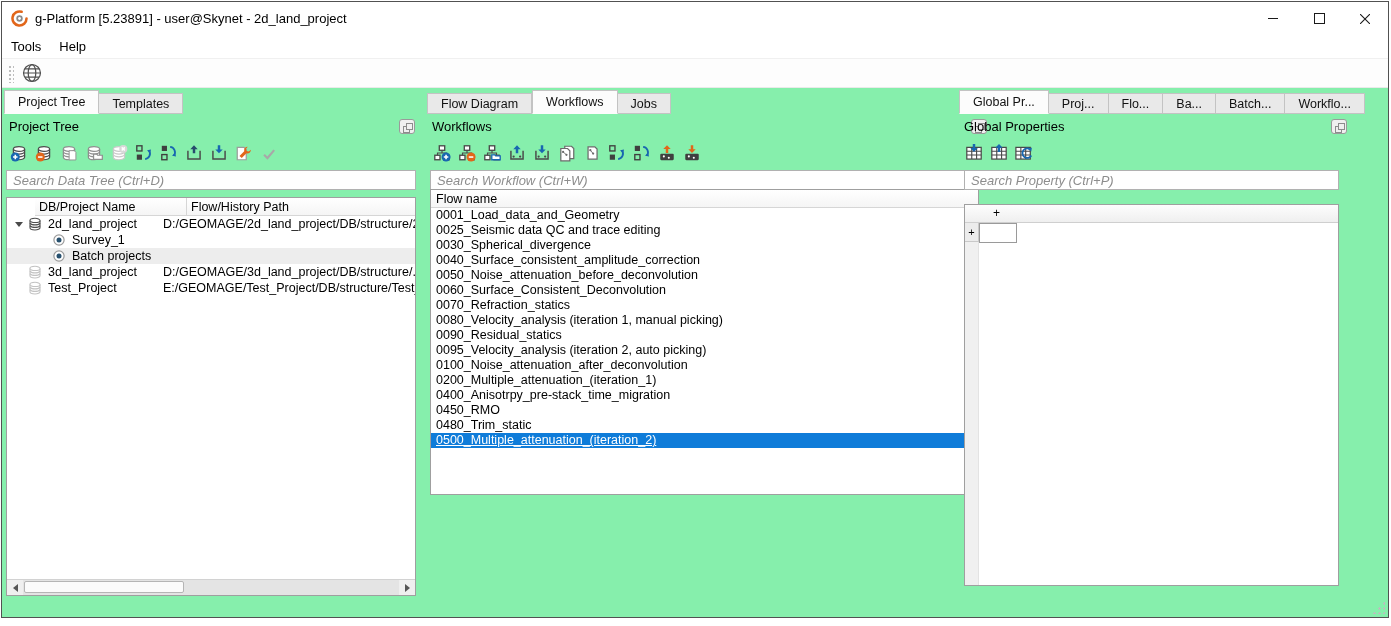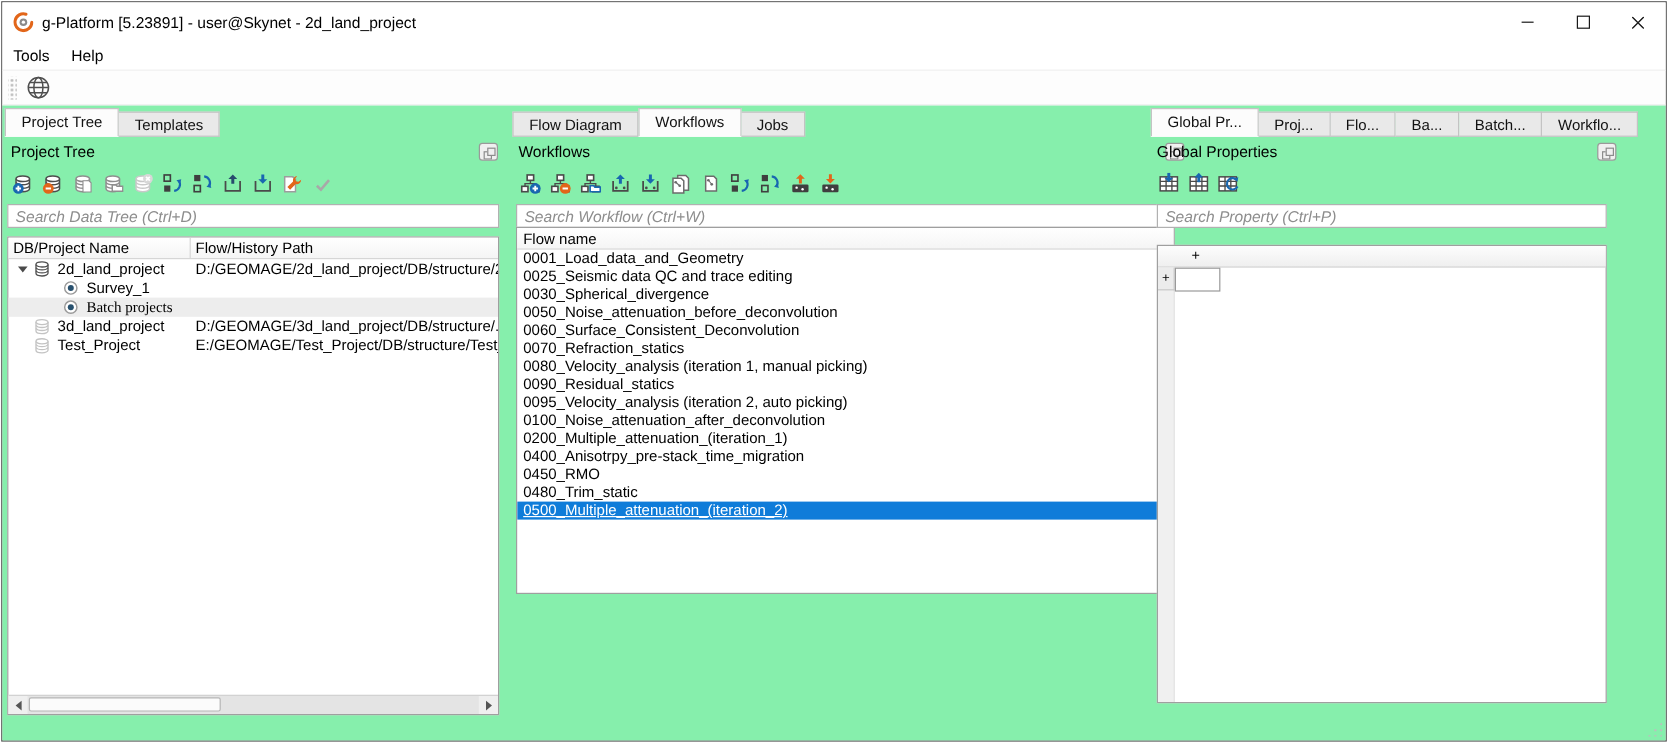--- a/index.html
+++ b/index.html
@@ -41,25 +41,25 @@
   .ibtn{width:21px;height:21px;display:flex;align-items:center;justify-content:center;}
   .ic{width:18px;height:18px;display:block;}
   
   .search{display:block;margin:3px 0 0 2px;height:20px;border:1px solid #b1b1b1;padding:0 6px;font-size:13px;font-family:inherit;box-sizing:border-box;color:#222;background:#fff;outline:none;}
   .search::placeholder{font-style:italic;color:#8d8d8d;}
   .dock-left .search{width:410px;}
   .dock-center .search{width:549px;margin-left:3px;}
   .dock-right .search{width:375px;margin-left:5px;}
   
   .treebox{position:absolute;left:2px;top:107px;width:410px;height:399px;background:#fff;border:1px solid #9f9f9f;box-sizing:border-box;overflow:hidden;}
-  .thead{display:flex;height:17px;border-bottom:1px solid #d6d6d6;background:linear-gradient(#ffffff,#f5f5f5);font-size:12.5px;color:#000;}
+  .thead{display:flex;height:17px;border-bottom:1px solid #d6d6d6;background:linear-gradient(#ffffff,#f5f5f5);font-size:12.5px;color:#000;margin-left:28px;}
   .th-name{width:152px;padding-left:4px;border-right:1px solid #d6d6d6;box-sizing:border-box;display:flex;align-items:center;}
   .th-path{flex:1;padding-left:4px;display:flex;align-items:center;}
   .tree-row{position:relative;height:16px;display:flex;align-items:center;font-size:12.5px;color:#000;white-space:nowrap;padding-left:4px;}
-  .tree-row.selected{background:#ededed;font-family:Liberation Serif, serif;}
+  .tree-row.selected{background:#ededed;}
   .sp16{width:16px;flex:none;}
   .ind40{width:40px;flex:none;}
   .expander{width:16px;height:16px;flex:none;display:flex;align-items:center;justify-content:center;}
   .expander::before{content:"";border-left:4px solid transparent;border-right:4px solid transparent;border-top:5px solid #4a4a4a;}
   .row-ic{width:16px;height:16px;flex:none;margin-right:5px;}
   .path-cell{position:absolute;left:152px;right:0;padding-left:4px;overflow:hidden;white-space:nowrap;}
   .hscroll{position:absolute;left:0;right:0;bottom:0;height:15px;background:#e4e4e4;border-top:1px solid #d2d2d2;}
   .sb-btn{position:absolute;top:0;width:16px;height:15px;display:flex;align-items:center;justify-content:center;background:#efefef;}
   .sb-btn.left{left:0;}
   .sb-btn.right{right:0;}
@@ -459,20 +459,21 @@
           </span>
       </div>
       <input class="search" placeholder="Search Workflow (Ctrl+W)" style="">
       <div class="wflist">
         <div class="wfhead">
             <span>Flow name</span>
           </div>
         <div class="wf-item">0001_Load_data_and_Geometry</div>
         <div class="wf-item">0025_Seismic data QC and trace editing</div>
         <div class="wf-item">0030_Spherical_divergence</div>
+        <div class="wf-item">0040_Surface_consistent_amplitude_correction</div>
         <div class="wf-item">0050_Noise_attenuation_before_deconvolution</div>
         <div class="wf-item">0060_Surface_Consistent_Deconvolution</div>
         <div class="wf-item">0070_Refraction_statics</div>
         <div class="wf-item">0080_Velocity_analysis (iteration 1, manual picking)</div>
         <div class="wf-item">0090_Residual_statics</div>
         <div class="wf-item">0095_Velocity_analysis (iteration 2, auto picking)</div>
         <div class="wf-item">0100_Noise_attenuation_after_deconvolution</div>
         <div class="wf-item">0200_Multiple_attenuation_(iteration_1)</div>
         <div class="wf-item">0400_Anisotrpy_pre-stack_time_migration</div>
         <div class="wf-item">0450_RMO</div>

